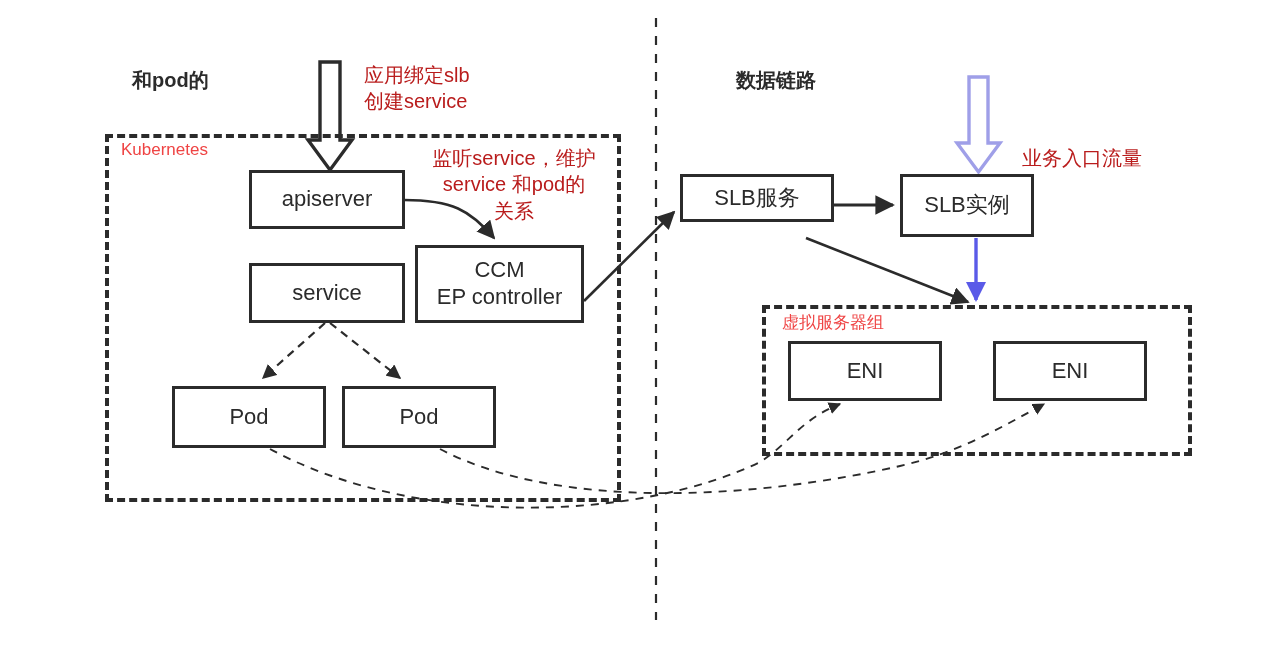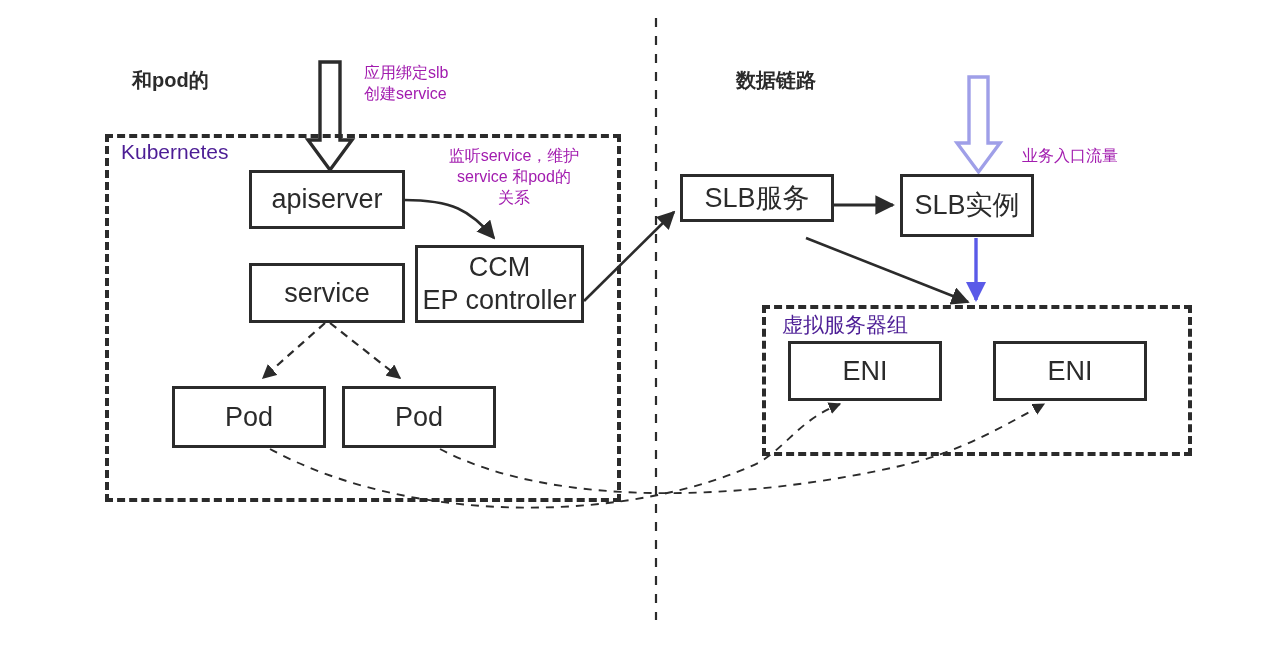--- a/index.html
+++ b/index.html
@@ -28,48 +28,48 @@
   .node {
     position: absolute;
     box-sizing: border-box;
     border: 3px solid #2b2b2b;
     background: #ffffff;
     display: flex;
     align-items: center;
     justify-content: center;
     text-align: center;
     color: #2b2b2b;
-    font-size: 27px;
+    font-size: 22px;
     line-height: 1.22;
     white-space: pre-line;
   }
   .group {
     position: absolute;
     box-sizing: border-box;
     border: 4px dashed #2b2b2b;
     background: transparent;
   }
   .group-label {
     position: absolute;
-    color: #4c1d95;
-    font-size: 21px;
+    color: #ef4444;
+    font-size: 17px;
     white-space: nowrap;
   }
   .section-title {
     position: absolute;
     font-weight: bold;
     font-size: 20px;
     color: #2b2b2b;
     white-space: nowrap;
   }
   .annot {
     position: absolute;
-    font-size: 16px;
+    font-size: 20px;
     line-height: 1.32;
-    color: #a21caf;
+    color: #b91c1c;
     text-align: center;
     white-space: pre-line;
   }
 </style>
 </head>
 <body>
 
 <div id="canvas">
 
   <svg id="wires" viewBox="0 0 1284 646" xmlns="http://www.w3.org/2000/svg">

